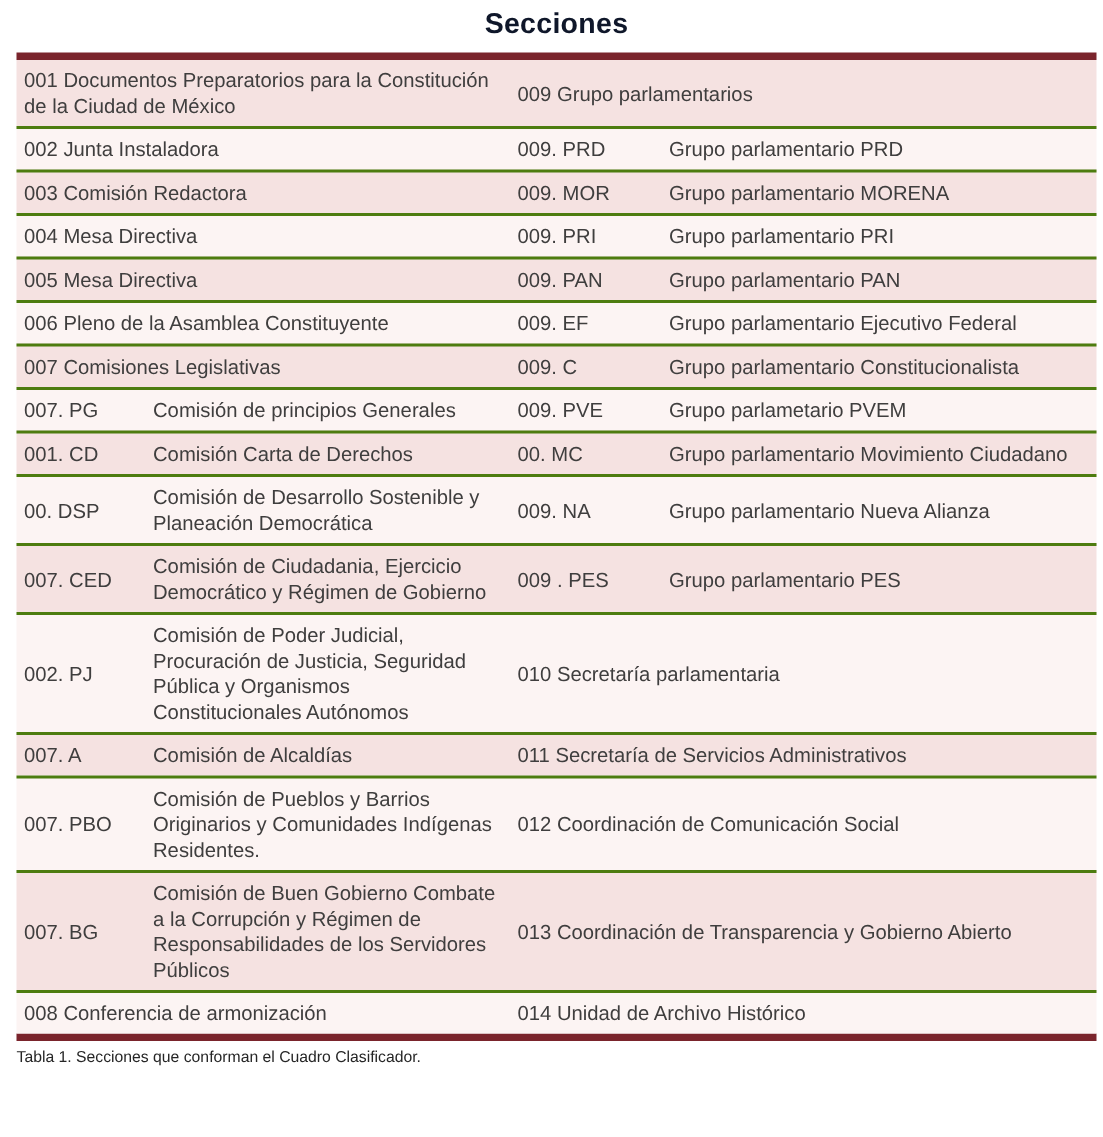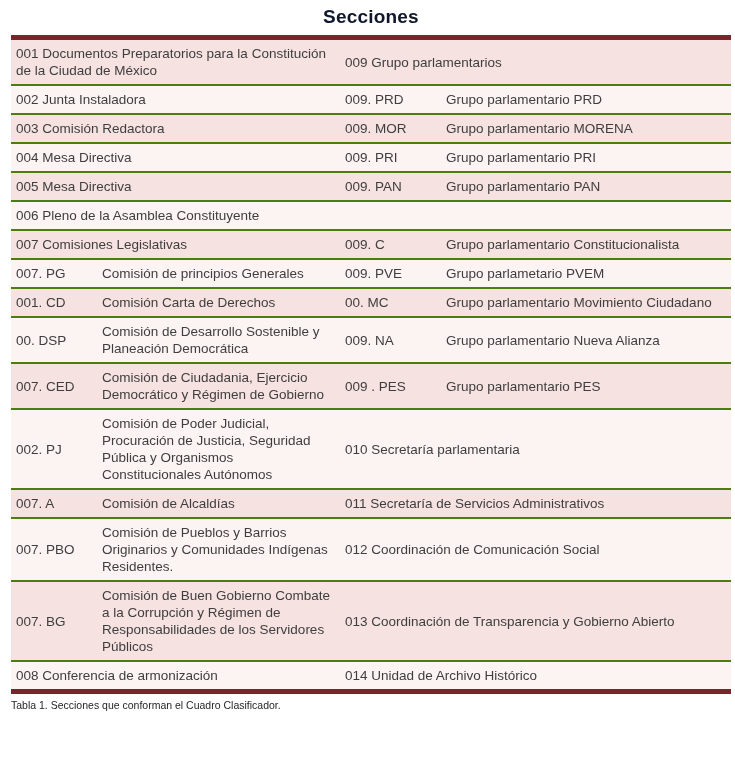--- a/index.html
+++ b/index.html
@@ -103,20 +103,24 @@
       <div class="half right">
         <span class="code">009. PAN</span>
         <span class="desc">Grupo parlamentario PAN</span>
       </div>
     </div>
 
     <div class="row light">
       <div class="half left">
         <span class="desc">006 Pleno de la Asamblea Constituyente</span>
       </div>
+      <div class="half right">
+        <span class="code">009. EF</span>
+        <span class="desc">Grupo parlamentario Ejecutivo Federal</span>
+      </div>
     </div>
 
     <div class="row pink">
       <div class="half left">
         <span class="desc">007 Comisiones Legislativas</span>
       </div>
       <div class="half right">
         <span class="code">009. C</span>
         <span class="desc">Grupo parlamentario Constitucionalista</span>
       </div>

